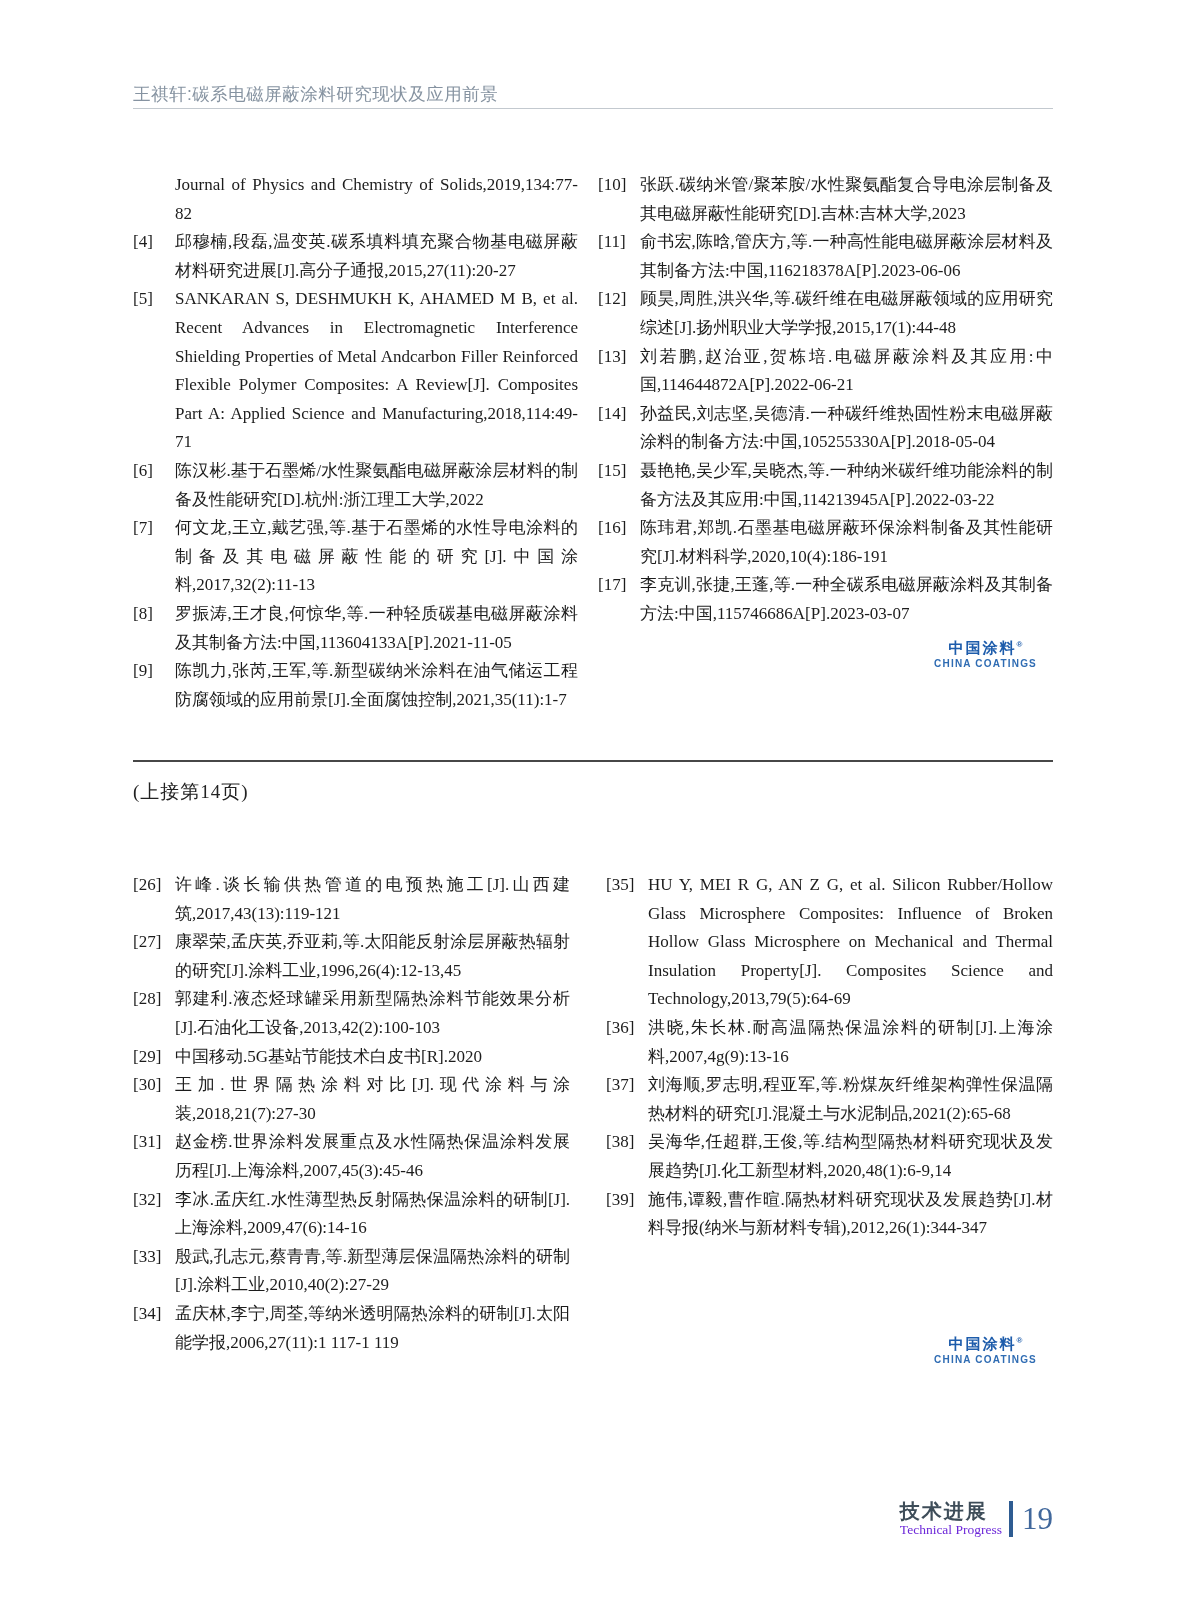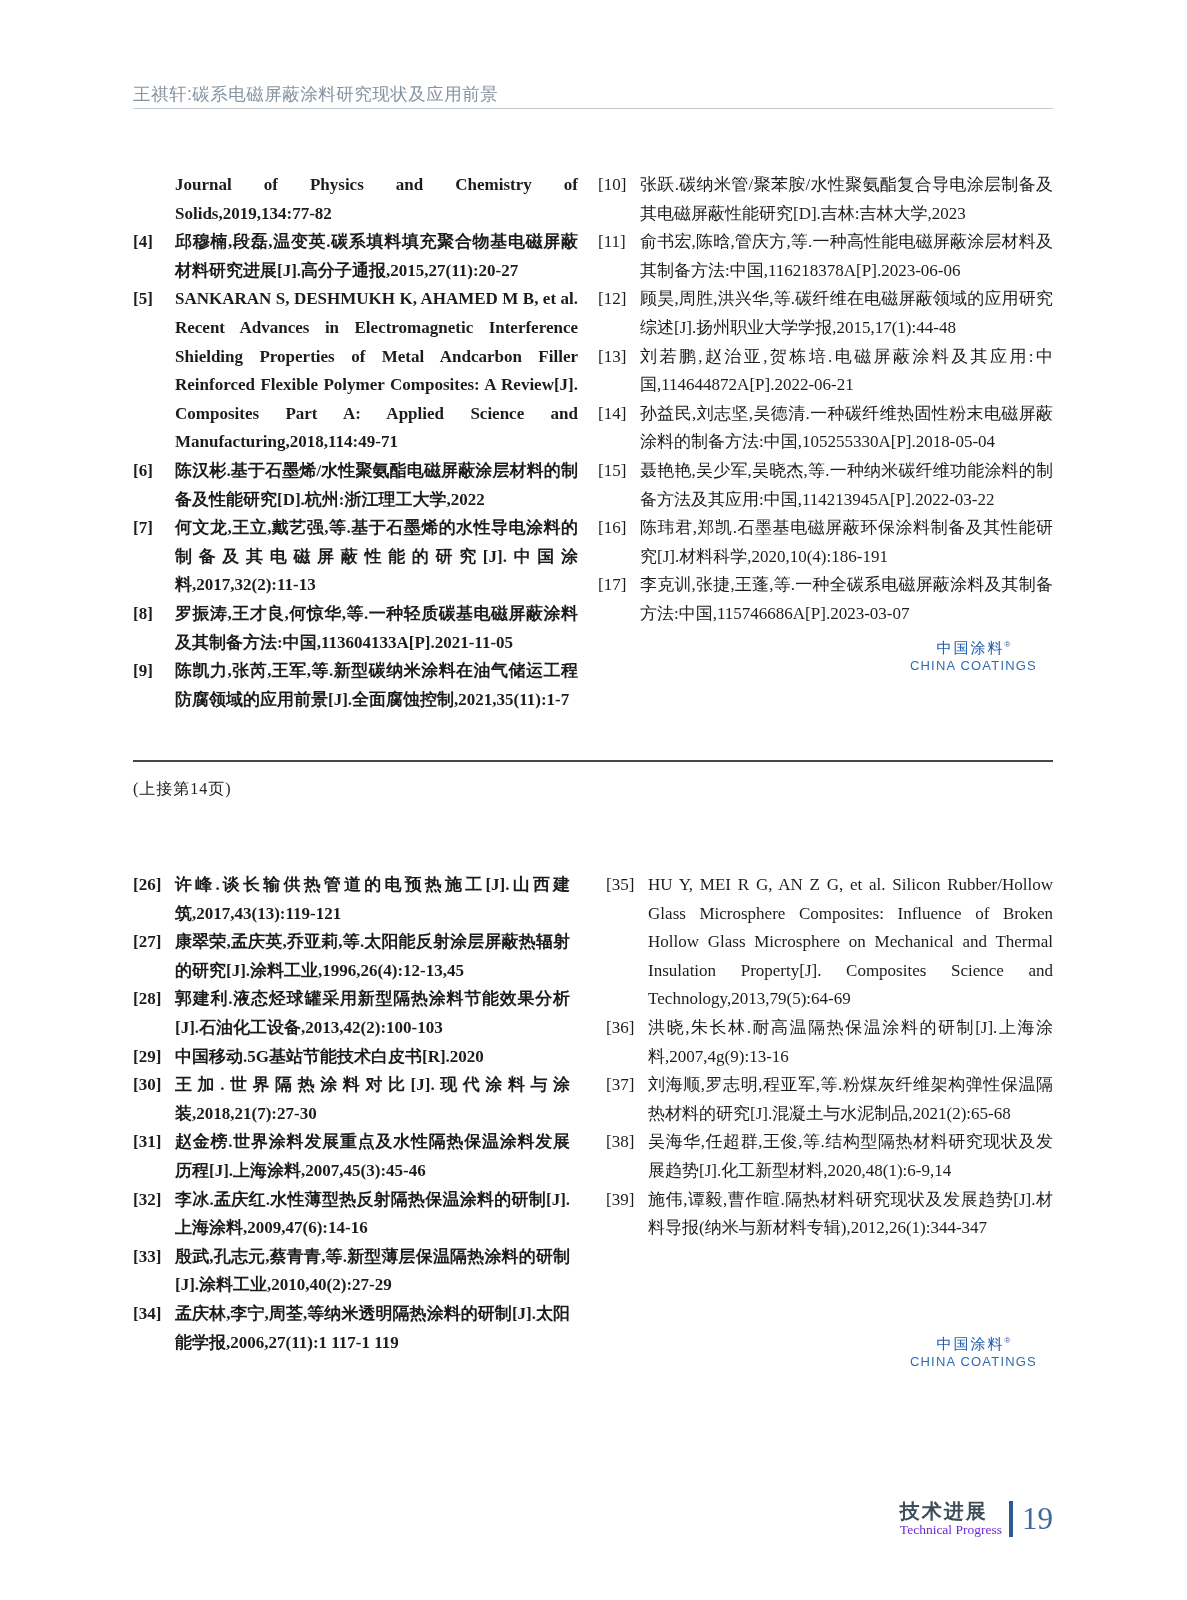--- a/index.html
+++ b/index.html
@@ -37,21 +37,21 @@
   
   .refs-section {
     position: absolute;
     left: 133px;
     width: 920px;
     display: flex;
     gap: 20px;
   }
   .refs-top { top: 171px; }
   .refs-bottom { top: 871px; gap: 36px; }
-  .col-left  { width: 445px; font-weight: bold; }
+  .col-left  { width: 445px; }
   .col-right { width: 455px; }
   .ref {
     position: relative;
     padding-left: 42px;
     text-align: justify;
     font-size: 17px;
     line-height: 28.6px;
   }
   .ref-num {
     position: absolute;
@@ -65,47 +65,47 @@
     top: 760px;
     left: 133px;
     width: 920px;
     height: 1.5px;
     background: #474747;
   }
   .continue-note {
     position: absolute;
     top: 779px;
     left: 133px;
-    font-size: 16px;
+    font-size: 19px;
     letter-spacing: 1px;
     color: #222222;
   }
   
   .logo {
     position: absolute;
     right: 150px;
     text-align: center;
     color: #1d5cab;
     font-family: "Liberation Sans", "DejaVu Sans", sans-serif;
   }
   .logo-cn {
-    font-weight: normal;
+    font-weight: bold;
     font-size: 15px;
     letter-spacing: 2px;
     line-height: 16px;
     white-space: nowrap;
   }
   .logo-mark {
     font-size: 8px;
     vertical-align: super;
     letter-spacing: 0;
   }
   .logo-en {
-    font-size: 13px;
-    font-weight: normal;
+    font-size: 10px;
+    font-weight: bold;
     letter-spacing: 1.2px;
     color: #2f6cb3;
     margin-top: 2px;
     white-space: nowrap;
   }
   .logo-top { top: 637px; }
   .logo-bottom { top: 1333px; }
   
   .footer {
     position: absolute;

